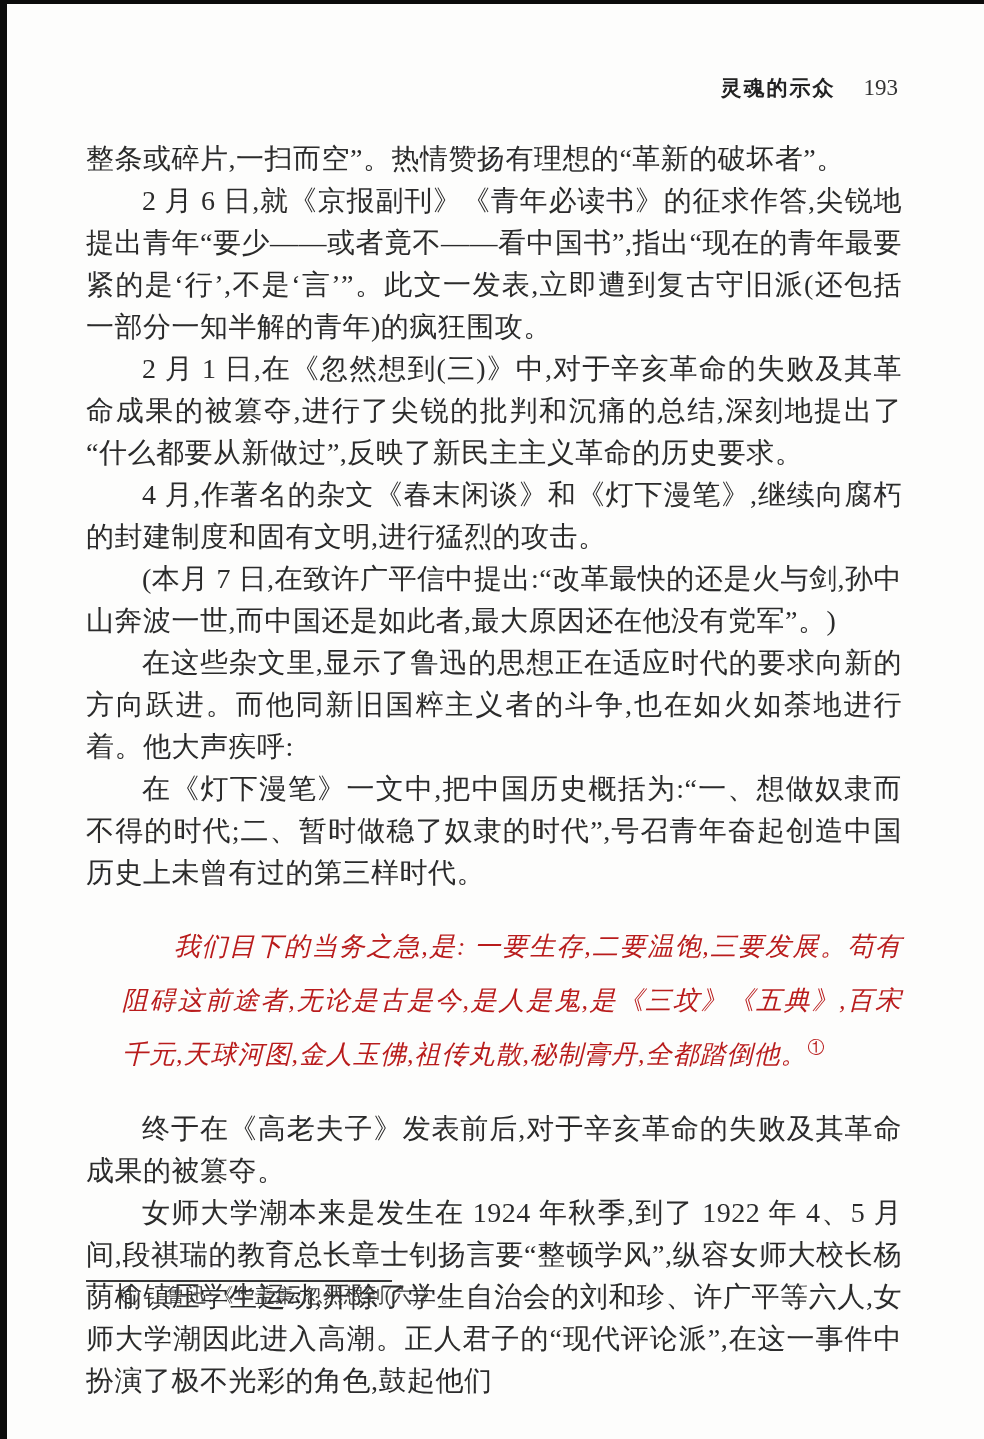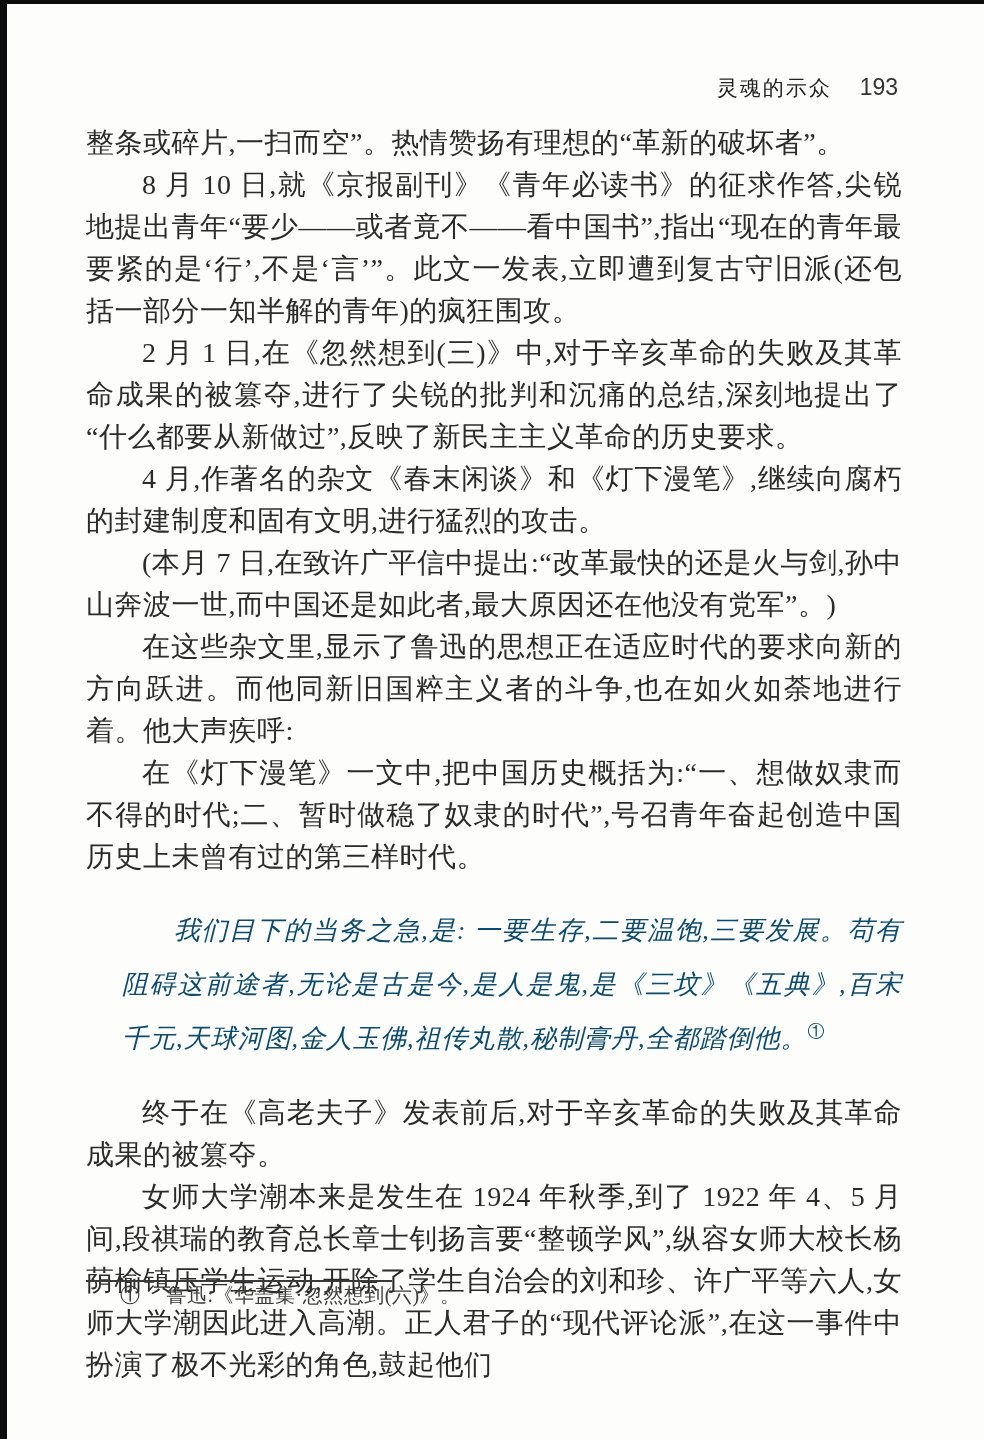--- a/index.html
+++ b/index.html
@@ -44,34 +44,34 @@
   
   .running-head {
     display: flex;
     justify-content: flex-end;
     align-items: baseline;
     gap: 28px;
     padding-right: 4px;
   }
   .running-title {
     font-family: "Liberation Sans", "DejaVu Sans", sans-serif;
-    font-weight: 400;
+    font-weight: 700;
     font-size: 21px;
     letter-spacing: 2px;
     color: #222;
   }
   .page-number {
-    font-family: Liberation Sans, sans-serif;
+    font-family: Liberation Serif, serif;
     font-size: 23px;
     color: #333;
   }
 
   
   .body-text {
-    margin-top: 20px;
+    margin-top: 36px;
   }
   .body-text p {
     font-size: 28px;
     line-height: 42px;
     text-align: justify;
     text-indent: 2em;
     letter-spacing: 0.5px;
   }
   .body-text p.noindent {
     text-indent: 0;
@@ -80,21 +80,21 @@
   
   .quote-block {
     margin: 26px 0 26px 36px;
     width: 780px;
     font-style: italic;
     font-size: 26px;
     line-height: 54px;
     text-align: justify;
     text-indent: 2em;
     letter-spacing: 1px;
-    color: #0c4a6e;
+    color: #b91c1c;
   }
   .quote-block sup {
     font-size: 17px;
     font-style: normal;
     vertical-align: super;
     line-height: 0;
   }
 
   
   .footnote-area {
@@ -130,21 +130,21 @@
 
   <div class="content">
 
     <div class="running-head">
       <span class="running-title">灵魂的示众</span>
       <span class="page-number">193</span>
     </div>
 
     <div class="body-text">
       <p class="noindent">整条或碎片,一扫而空”。热情赞扬有理想的“革新的破坏者”。</p>
-      <p>8 月 10 日,就《京报副刊》《青年必读书》的征求作答,尖锐地提出青年“要少——或者竟不——看中国书”,指出“现在的青年最要紧的是‘行’,不是‘言’”。此文一发表,立即遭到复古守旧派(还包括一部分一知半解的青年)的疯狂围攻。</p>
+      <p>2 月 6 日,就《京报副刊》《青年必读书》的征求作答,尖锐地提出青年“要少——或者竟不——看中国书”,指出“现在的青年最要紧的是‘行’,不是‘言’”。此文一发表,立即遭到复古守旧派(还包括一部分一知半解的青年)的疯狂围攻。</p>
       <p>2 月 1 日,在《忽然想到(三)》中,对于辛亥革命的失败及其革命成果的被篡夺,进行了尖锐的批判和沉痛的总结,深刻地提出了“什么都要从新做过”,反映了新民主主义革命的历史要求。</p>
       <p>4 月,作著名的杂文《春末闲谈》和《灯下漫笔》,继续向腐朽的封建制度和固有文明,进行猛烈的攻击。</p>
       <p>(本月 7 日,在致许广平信中提出:“改革最快的还是火与剑,孙中山奔波一世,而中国还是如此者,最大原因还在他没有党军”。)</p>
       <p>在这些杂文里,显示了鲁迅的思想正在适应时代的要求向新的方向跃进。而他同新旧国粹主义者的斗争,也在如火如荼地进行着。他大声疾呼:</p>
       <p>在《灯下漫笔》一文中,把中国历史概括为:“一、想做奴隶而不得的时代;二、暂时做稳了奴隶的时代”,号召青年奋起创造中国历史上未曾有过的第三样时代。</p>
 
       <div class="quote-block"><span>我们目下的当务之急,是: 一要生存,二要温饱,三要发展。苟有阻碍这前途者,无论是古是今,是人是鬼,是《三坟》《五典》,百宋千元,天球河图,金人玉佛,祖传丸散,秘制膏丹,全都踏倒他。</span><sup>①</sup></div>
 
       <p>终于在《高老夫子》发表前后,对于辛亥革命的失败及其革命成果的被篡夺。</p>
       <p>女师大学潮本来是发生在 1924 年秋季,到了 1922 年 4、5 月间,段祺瑞的教育总长章士钊扬言要“整顿学风”,纵容女师大校长杨荫榆镇压学生运动,开除了学生自治会的刘和珍、许广平等六人,女师大学潮因此进入高潮。正人君子的“现代评论派”,在这一事件中扮演了极不光彩的角色,鼓起他们</p>

